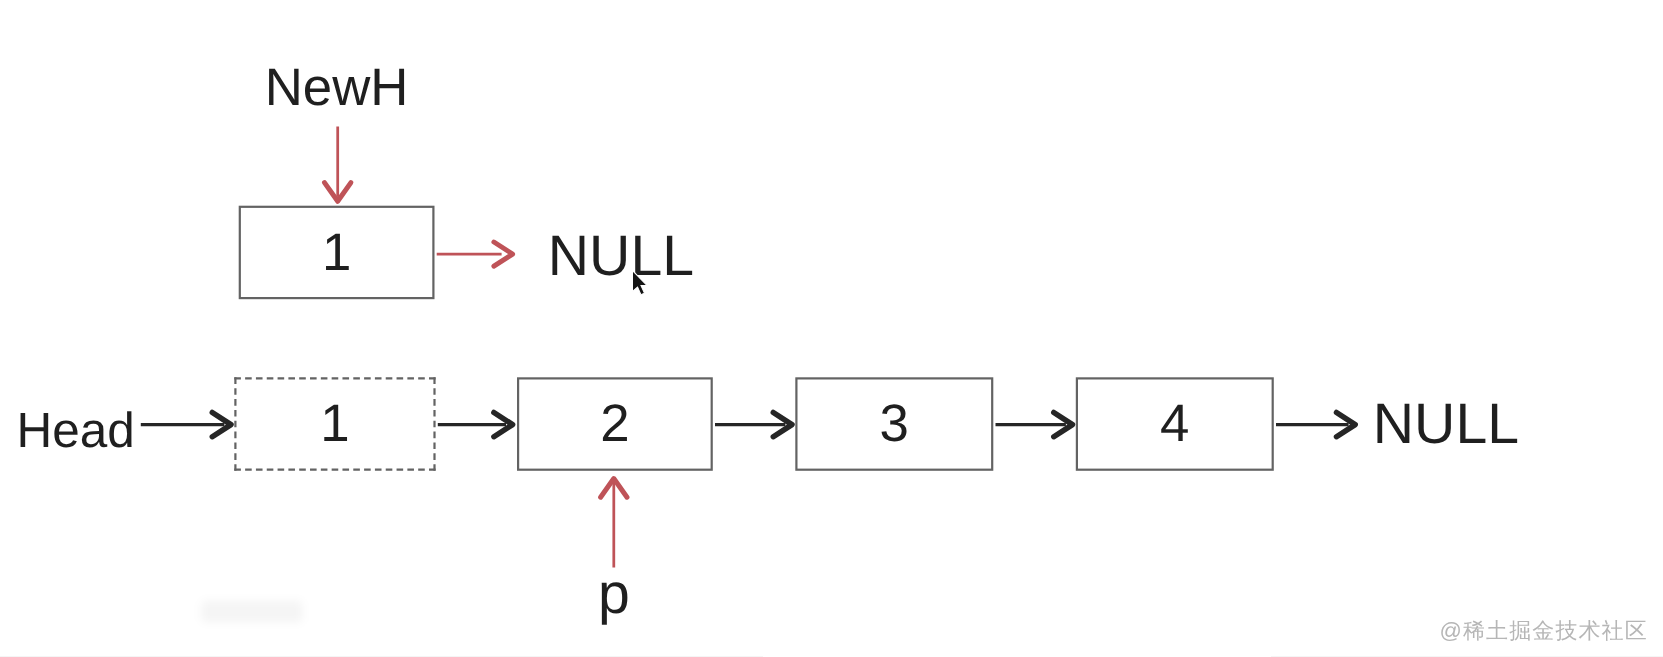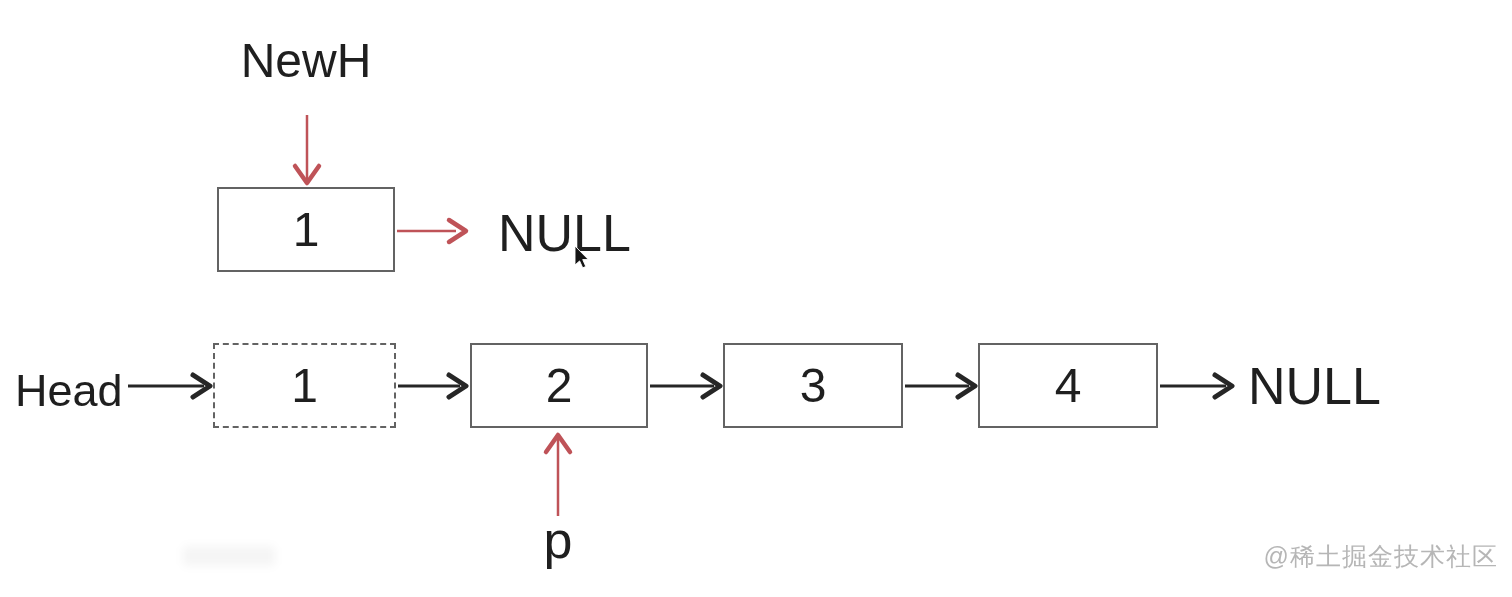--- a/index.html
+++ b/index.html
@@ -12,26 +12,26 @@
   }
   html,body{margin:0;padding:0;background:#e9e9e9;}
   .stage{
     position:relative;
     width:1512px;height:597px;
     background:var(--background);
     overflow:hidden;
     font-family:"Liberation Sans", sans-serif;
   }
   .txt{position:absolute;color:var(--text);white-space:nowrap;line-height:1;}
-  .newh{left:217px;top:37px;width:178px;text-align:center;font-size:48px;}
+  .newh{left:217px;top:56px;width:178px;text-align:center;font-size:48px;}
   .null-top{left:498px;top:207px;font-size:52px;}
   .head{left:15px;top:368px;font-size:45px;}
   .null-bottom{left:1248px;top:360px;font-size:52px;}
   .p-label{left:530px;top:514px;width:56px;text-align:center;font-size:52px;}
-  .watermark{right:14px;bottom:28px;font-size:25px;color:var(--watermark);letter-spacing:1px;}
+  .watermark{right:14px;bottom:13px;font-size:20px;color:var(--watermark);letter-spacing:1px;}
   .node{
     position:absolute;
     box-sizing:border-box;
     height:85px;
     display:flex;align-items:center;justify-content:center;
     font-size:48px;color:var(--text);
     background:var(--background);
   }
   .node.solid{border:2px solid var(--box-border);}
   .node.dashed{border:2px dashed var(--box-border);}

